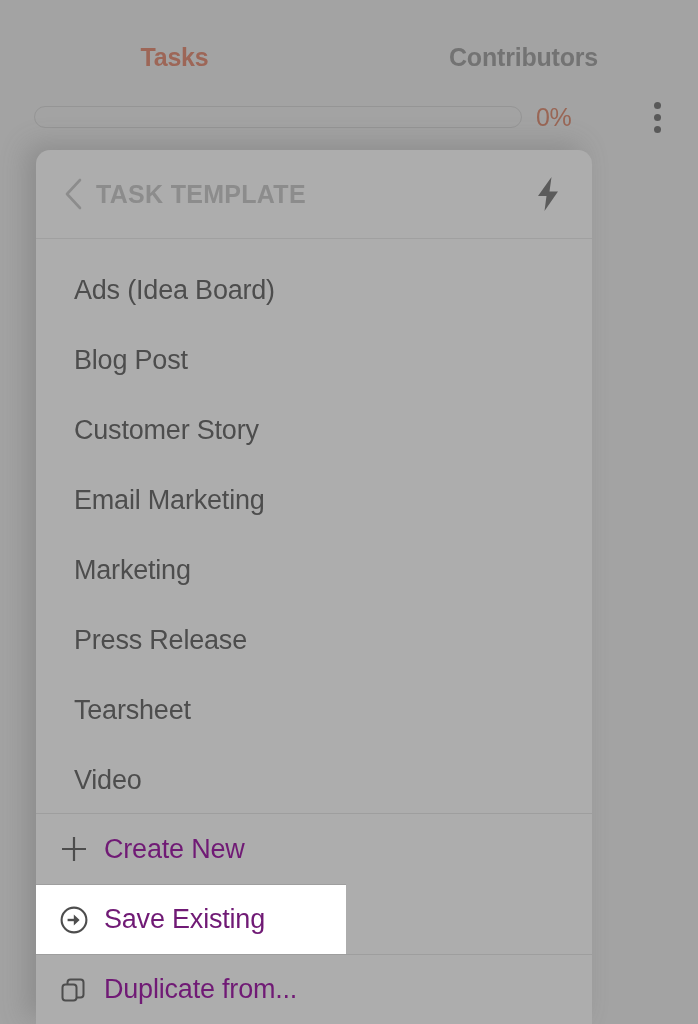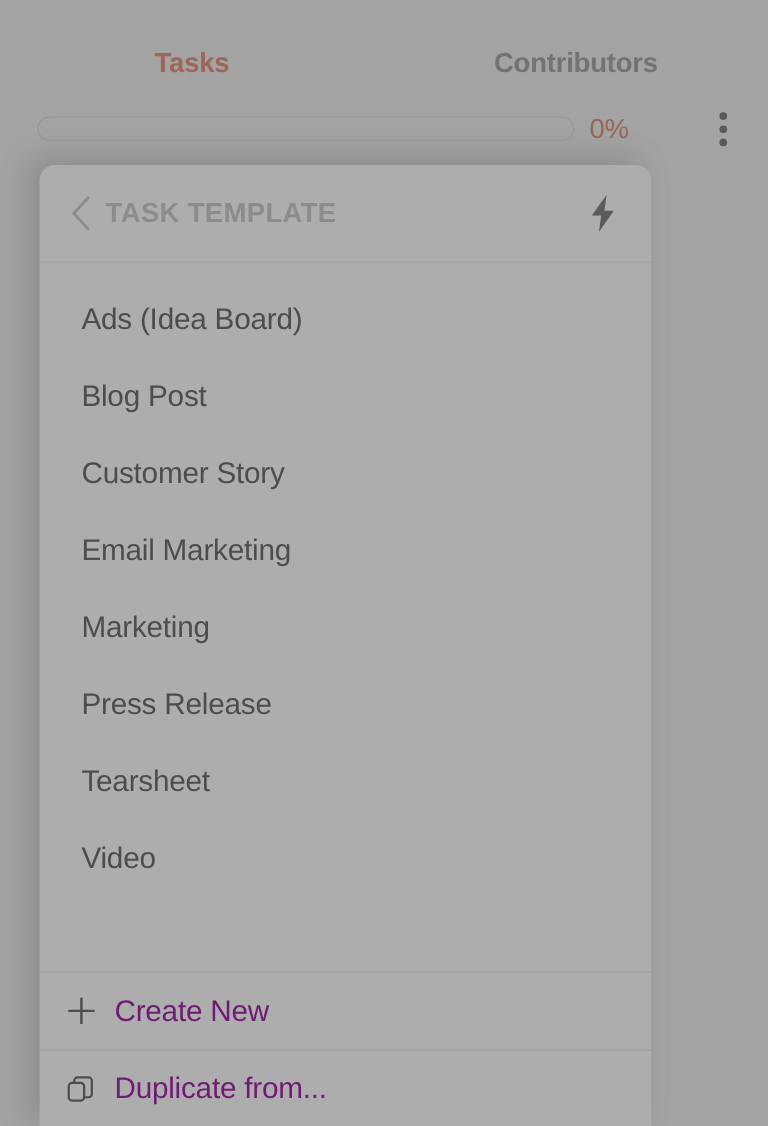--- a/index.html
+++ b/index.html
@@ -288,20 +288,30 @@
 
     <div class="action-row">
       <span class="action-icon">
         <svg width="30" height="30" viewBox="0 0 30 30" fill="none">
           <path d="M15 3 V27 M3 15 H27" stroke="#4d4d4d" stroke-width="2.2" stroke-linecap="butt"></path>
         </svg>
       </span>
       <span class="action-label">Create New</span>
     </div>
 
+    <div class="action-row highlighted">
+      <span class="action-icon">
+        <svg width="30" height="30" viewBox="0 0 30 30" fill="none">
+          <circle cx="15" cy="15" r="12.4" stroke="#4d4d4d" stroke-width="2.1"></circle>
+          <path d="M8.6 15 H18" stroke="#4d4d4d" stroke-width="2.4" stroke-linecap="butt"></path>
+          <path d="M14.8 9.6 L20.6 15 L14.8 20.4 Z" fill="#4d4d4d"></path>
+        </svg>
+      </span>
+      <span class="action-label">Save Existing</span>
+    </div>
 
     <div class="action-row">
       <span class="action-icon">
         <svg width="30" height="30" viewBox="0 0 30 30" fill="none">
           <rect x="8.5" y="4.5" width="16" height="18" rx="3" stroke="#4d4d4d" stroke-width="2"></rect>
           <rect x="3.5" y="9.5" width="14" height="16" rx="3" stroke="#4d4d4d" stroke-width="2" fill="#adadad"></rect>
         </svg>
       </span>
       <span class="action-label">Duplicate from...</span>
     </div>

